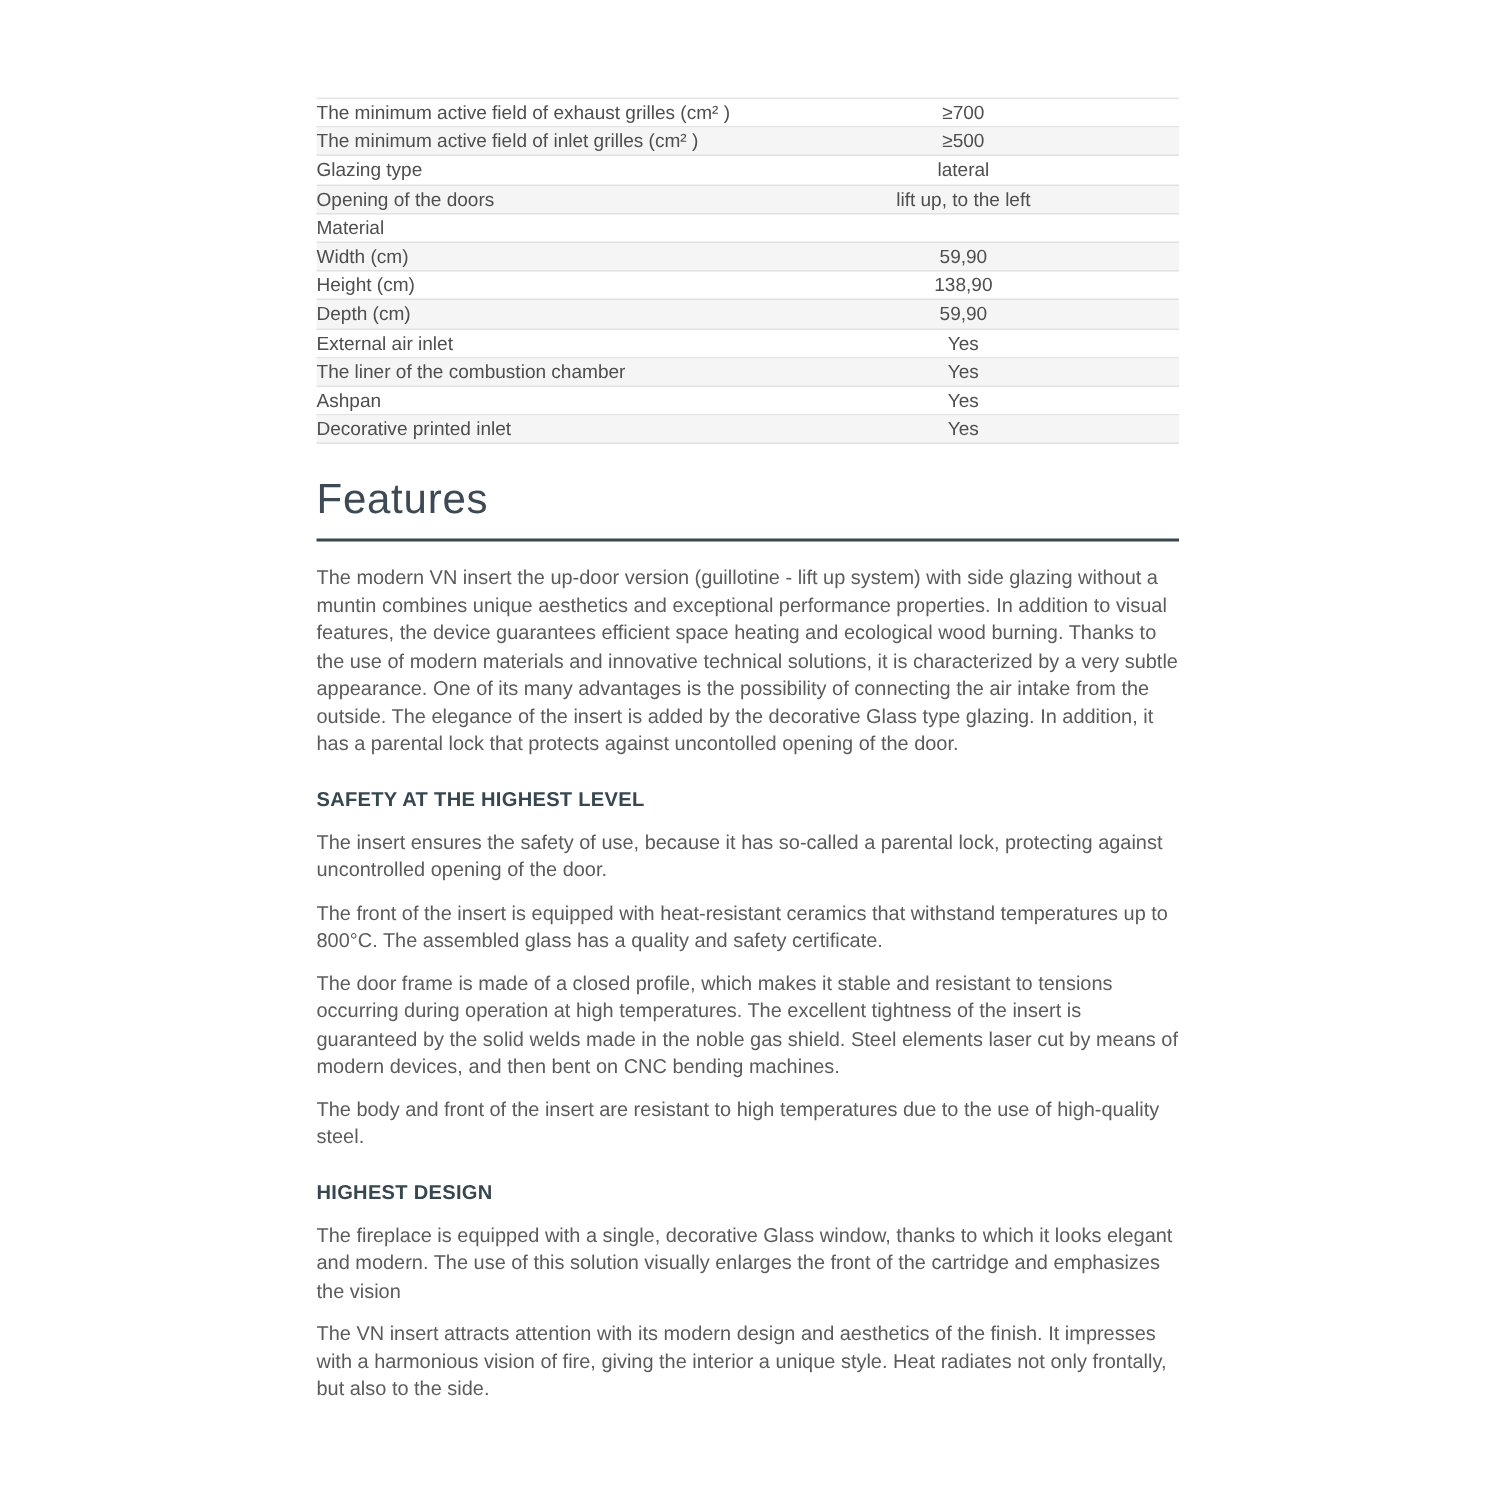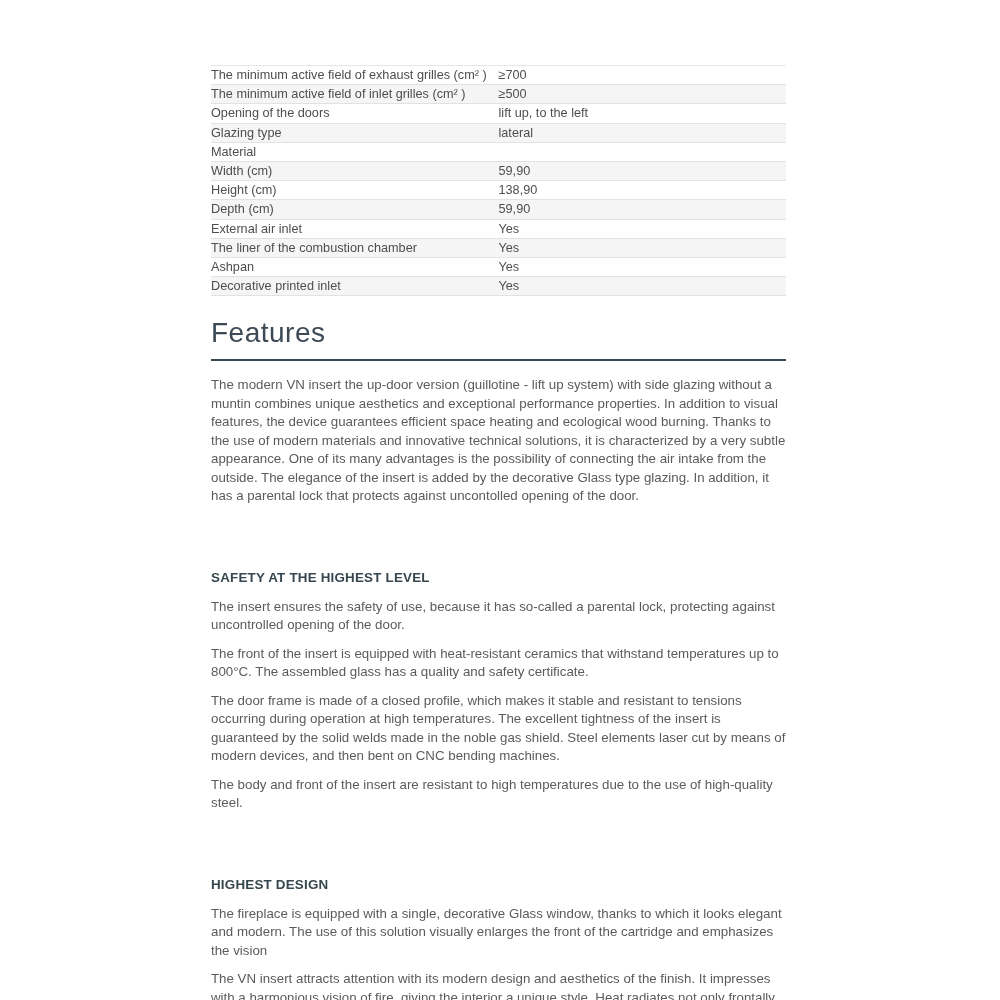--- a/index.html
+++ b/index.html
@@ -38,21 +38,21 @@
   .spec-row:nth-child(even) {
     background: #f5f5f5;
   }
   .spec-label {
     width: 50%;
     text-align: left;
     white-space: nowrap;
   }
   .spec-value {
     width: 50%;
-    text-align: left;
+    text-align: center;
   }
 
   
   .features-title {
     margin: 21px 0 0 0;
     font-size: 28px;
     font-weight: 300;
     letter-spacing: 0.5px;
     color: #3d4a55;
   }
@@ -61,21 +61,21 @@
     border-top: 2px solid #37474f;
     margin: 10px 0 15px 0;
   }
   .body-paragraph {
     margin: 0 0 10px 0;
     font-size: 13.3px;
     line-height: 18.5px;
     color: #5b5b5b;
   }
   .section-heading {
-    margin: 64px 0 13px 0;
+    margin: 19px 0 13px 0;
     font-size: 13.4px;
     font-weight: bold;
     letter-spacing: 0.2px;
     color: #37474f;
   }
 </style>
 </head>
 <body>
 
 <div class="page">
@@ -84,26 +84,26 @@
     <div class="spec-table">
       <div class="spec-row">
         <div class="spec-label">The minimum active field of exhaust grilles (cm² )</div>
         <div class="spec-value">≥700</div>
       </div>
       <div class="spec-row">
         <div class="spec-label">The minimum active field of inlet grilles (cm² )</div>
         <div class="spec-value">≥500</div>
       </div>
       <div class="spec-row">
+        <div class="spec-label">Glazing type</div>
+        <div class="spec-value">lateral</div>
+      </div>
+      <div class="spec-row">
         <div class="spec-label">Opening of the doors</div>
         <div class="spec-value">lift up, to the left</div>
-      </div>
-      <div class="spec-row">
-        <div class="spec-label">Glazing type</div>
-        <div class="spec-value">lateral</div>
       </div>
       <div class="spec-row">
         <div class="spec-label">Material</div>
       </div>
       <div class="spec-row">
         <div class="spec-label">Width (cm)</div>
         <div class="spec-value">59,90</div>
       </div>
       <div class="spec-row">
         <div class="spec-label">Height (cm)</div>

